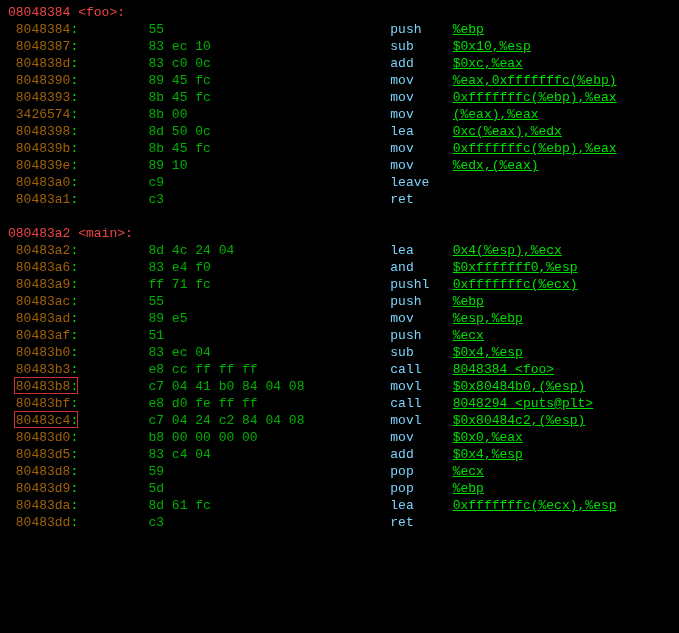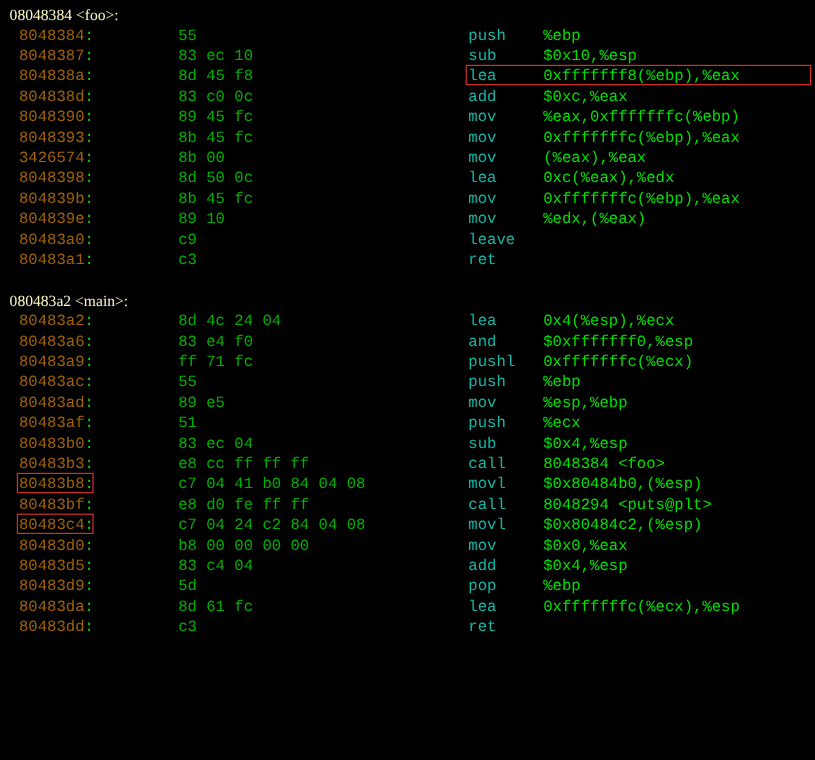--- a/index.html
+++ b/index.html
@@ -13,37 +13,36 @@
     width: 679px;
     box-sizing: border-box;
   }
   .line {
     white-space: pre;
     position: relative;
   }
   .addr  { color: #a16207; }
   .col   { color: #00e000; }
   .bytes { color: #00b000; text-align: center; }
-  .mnem  { color: #14b8a6; }
-  .args  { color: #00e000; }
+  .mnem  { color: #7dd3fc; }
+  .args  { color: #00e000; text-decoration: underline; }
   .hl-box {
     border: 1px solid #d03030;
     position: absolute;
     pointer-events: none;
   }
-  .sym-label { color: #fef9c3; font-family: Liberation Serif, serif; }
+  .sym-label { color: #ef4444; }
 </style>
 </head>
 <body>
 
 <div id="listing">
     <div class="line sym-label">08048384 &lt;foo&gt;:</div>
     <div class="line"><span class="addr"> 8048384</span><span class="col">:         </span><span class="bytes">55                             </span><span class="mnem">push    </span><span class="args">%ebp</span></div>
     <div class="line"><span class="addr"> 8048387</span><span class="col">:         </span><span class="bytes">83 ec 10                       </span><span class="mnem">sub     </span><span class="args">$0x10,%esp</span></div>
-    <div class="line"><span class="addr"> 804838a</span><span class="col">:         </span><span class="bytes">8d 45 f8                       </span><span class="mnem">lea     </span><span class="args">0xfffffff8(%ebp),%eax</span><div class="hl-box" style="left: 380.2px; top: -1px; height: 15px; width: 286px;"></div></div>
     <div class="line"><span class="addr"> 804838d</span><span class="col">:         </span><span class="bytes">83 c0 0c                       </span><span class="mnem">add     </span><span class="args">$0xc,%eax</span></div>
     <div class="line"><span class="addr"> 8048390</span><span class="col">:         </span><span class="bytes">89 45 fc                       </span><span class="mnem">mov     </span><span class="args">%eax,0xfffffffc(%ebp)</span></div>
     <div class="line"><span class="addr"> 8048393</span><span class="col">:         </span><span class="bytes">8b 45 fc                       </span><span class="mnem">mov     </span><span class="args">0xfffffffc(%ebp),%eax</span></div>
     <div class="line"><span class="addr"> 3426574</span><span class="col">:         </span><span class="bytes">8b 00                          </span><span class="mnem">mov     </span><span class="args">(%eax),%eax</span></div>
     <div class="line"><span class="addr"> 8048398</span><span class="col">:         </span><span class="bytes">8d 50 0c                       </span><span class="mnem">lea     </span><span class="args">0xc(%eax),%edx</span></div>
     <div class="line"><span class="addr"> 804839b</span><span class="col">:         </span><span class="bytes">8b 45 fc                       </span><span class="mnem">mov     </span><span class="args">0xfffffffc(%ebp),%eax</span></div>
     <div class="line"><span class="addr"> 804839e</span><span class="col">:         </span><span class="bytes">89 10                          </span><span class="mnem">mov     </span><span class="args">%edx,(%eax)</span></div>
     <div class="line"><span class="addr"> 80483a0</span><span class="col">:         </span><span class="bytes">c9                             </span><span class="mnem">leave   </span><span class="args"></span></div>
     <div class="line"><span class="addr"> 80483a1</span><span class="col">:         </span><span class="bytes">c3                             </span><span class="mnem">ret     </span><span class="args"></span></div>
     <div class="line"> </div>
@@ -54,16 +53,17 @@
     <div class="line"><span class="addr"> 80483ac</span><span class="col">:         </span><span class="bytes">55                             </span><span class="mnem">push    </span><span class="args">%ebp</span></div>
     <div class="line"><span class="addr"> 80483ad</span><span class="col">:         </span><span class="bytes">89 e5                          </span><span class="mnem">mov     </span><span class="args">%esp,%ebp</span></div>
     <div class="line"><span class="addr"> 80483af</span><span class="col">:         </span><span class="bytes">51                             </span><span class="mnem">push    </span><span class="args">%ecx</span></div>
     <div class="line"><span class="addr"> 80483b0</span><span class="col">:         </span><span class="bytes">83 ec 04                       </span><span class="mnem">sub     </span><span class="args">$0x4,%esp</span></div>
     <div class="line"><span class="addr"> 80483b3</span><span class="col">:         </span><span class="bytes">e8 cc ff ff ff                 </span><span class="mnem">call    </span><span class="args">8048384 &lt;foo&gt;</span></div>
     <div class="line"><span class="addr"> 80483b8</span><span class="col">:         </span><span class="bytes">c7 04 41 b0 84 04 08           </span><span class="mnem">movl    </span><span class="args">$0x80484b0,(%esp)</span><div class="hl-box" style="left: 5.8px; top: -1px; height: 15px; width: 62px;"></div></div>
     <div class="line"><span class="addr"> 80483bf</span><span class="col">:         </span><span class="bytes">e8 d0 fe ff ff                 </span><span class="mnem">call    </span><span class="args">8048294 &lt;puts@plt&gt;</span></div>
     <div class="line"><span class="addr"> 80483c4</span><span class="col">:         </span><span class="bytes">c7 04 24 c2 84 04 08           </span><span class="mnem">movl    </span><span class="args">$0x80484c2,(%esp)</span><div class="hl-box" style="left: 5.8px; top: -1px; height: 15px; width: 62px;"></div></div>
     <div class="line"><span class="addr"> 80483d0</span><span class="col">:         </span><span class="bytes">b8 00 00 00 00                 </span><span class="mnem">mov     </span><span class="args">$0x0,%eax</span></div>
     <div class="line"><span class="addr"> 80483d5</span><span class="col">:         </span><span class="bytes">83 c4 04                       </span><span class="mnem">add     </span><span class="args">$0x4,%esp</span></div>
+    <div class="line"><span class="addr"> 80483d8</span><span class="col">:         </span><span class="bytes">59                             </span><span class="mnem">pop     </span><span class="args">%ecx</span></div>
     <div class="line"><span class="addr"> 80483d9</span><span class="col">:         </span><span class="bytes">5d                             </span><span class="mnem">pop     </span><span class="args">%ebp</span></div>
     <div class="line"><span class="addr"> 80483da</span><span class="col">:         </span><span class="bytes">8d 61 fc                       </span><span class="mnem">lea     </span><span class="args">0xfffffffc(%ecx),%esp</span></div>
     <div class="line"><span class="addr"> 80483dd</span><span class="col">:         </span><span class="bytes">c3                             </span><span class="mnem">ret     </span><span class="args"></span></div>
   </div>
 
 </body></html>

